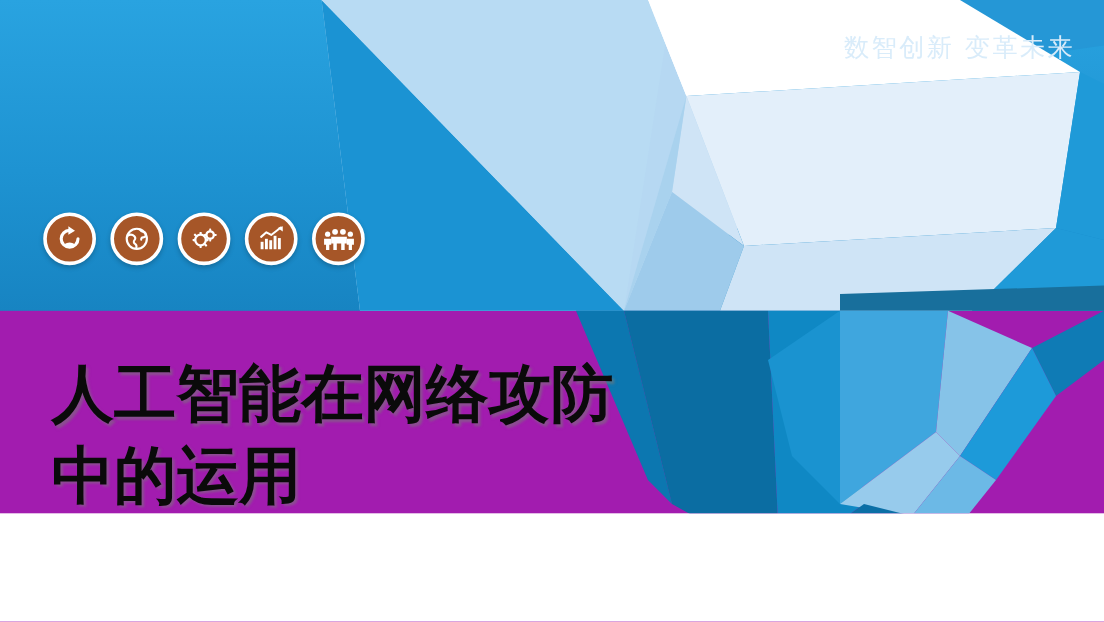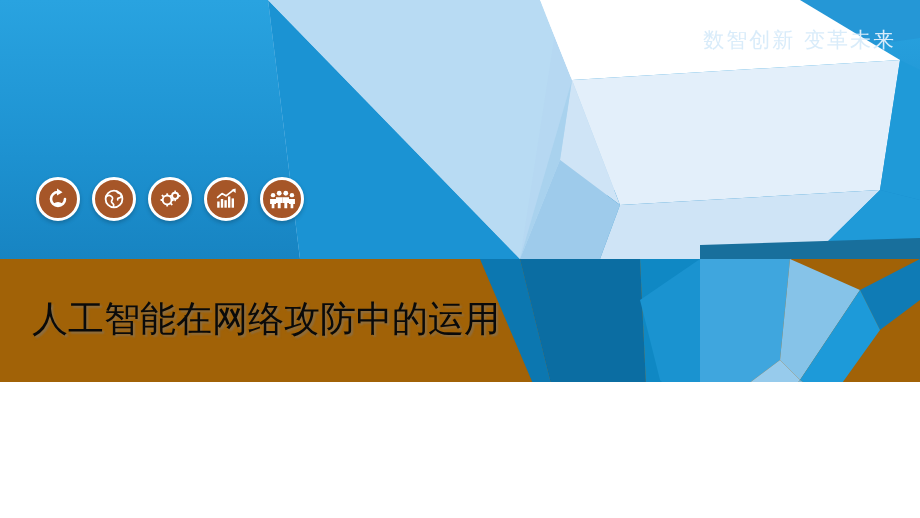--- a/index.html
+++ b/index.html
@@ -7,23 +7,23 @@
     padding: 0;
     background: #ffffff;
   }
   body {
     font-family: "Liberation Sans", "DejaVu Sans", sans-serif;
   }
 
   #slide {
     position: relative;
     width: 920px;
-    height: 382px;
+    height: 428px;
     overflow: hidden;
-    background: #a16207;
+    background: #a21caf;
   }
 
   
   .blue-band {
     position: absolute;
     left: 0;
     top: 0;
     width: 920px;
     height: 259px;
     background: linear-gradient(180deg, #29a3e0 0%, #1e93d2 55%, #1784c2 100%);
@@ -72,25 +72,25 @@
     align-items: center;
     justify-content: center;
   }
   .icon-badge svg {
     display: block;
   }
 
   
   .title {
     position: absolute;
-    left: 32px;
+    left: 43px;
     top: 296px;
     width: 490px;
-    font-size: 36px;
-    font-weight: normal;
+    font-size: 52px;
+    font-weight: bold;
     line-height: 1.3;
     color: #0a0a0a;
     text-shadow: 2px 2px 2px rgba(120,120,120,0.55);
     font-family: "DejaVu Sans", "Liberation Sans", sans-serif;
     letter-spacing: 0px;
   }
 </style>
 </head>
 <body>
 

